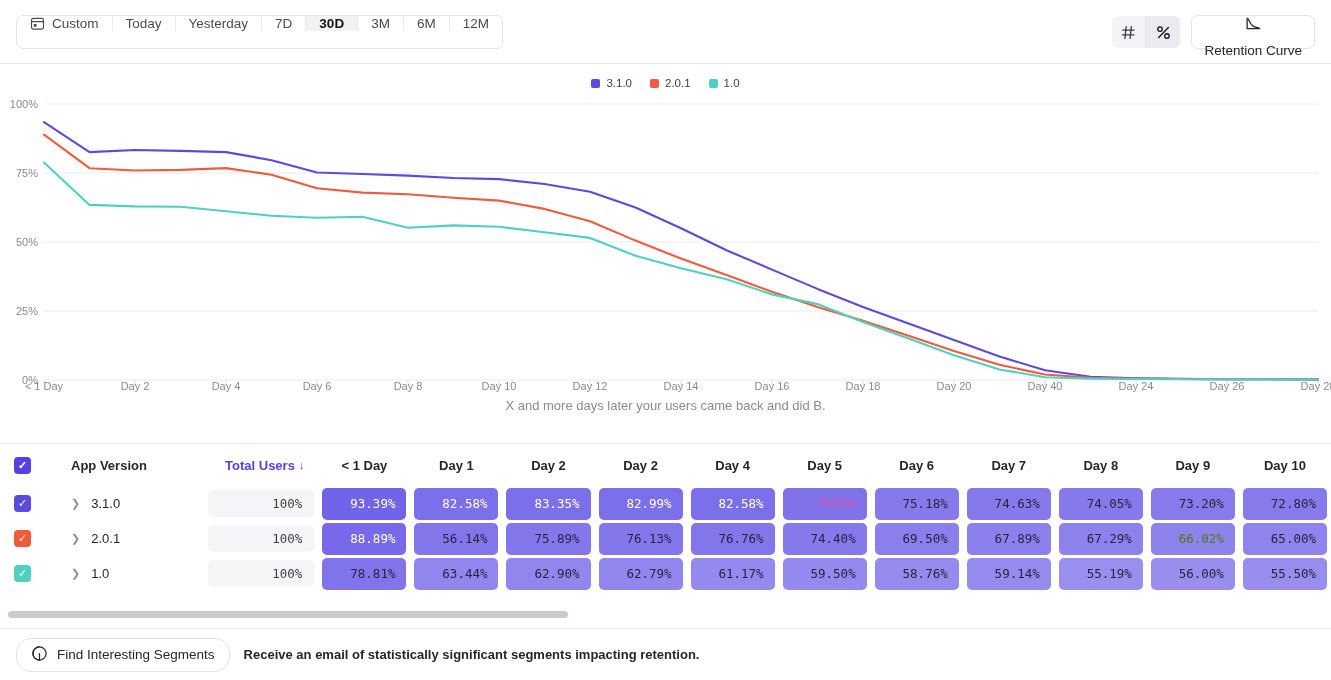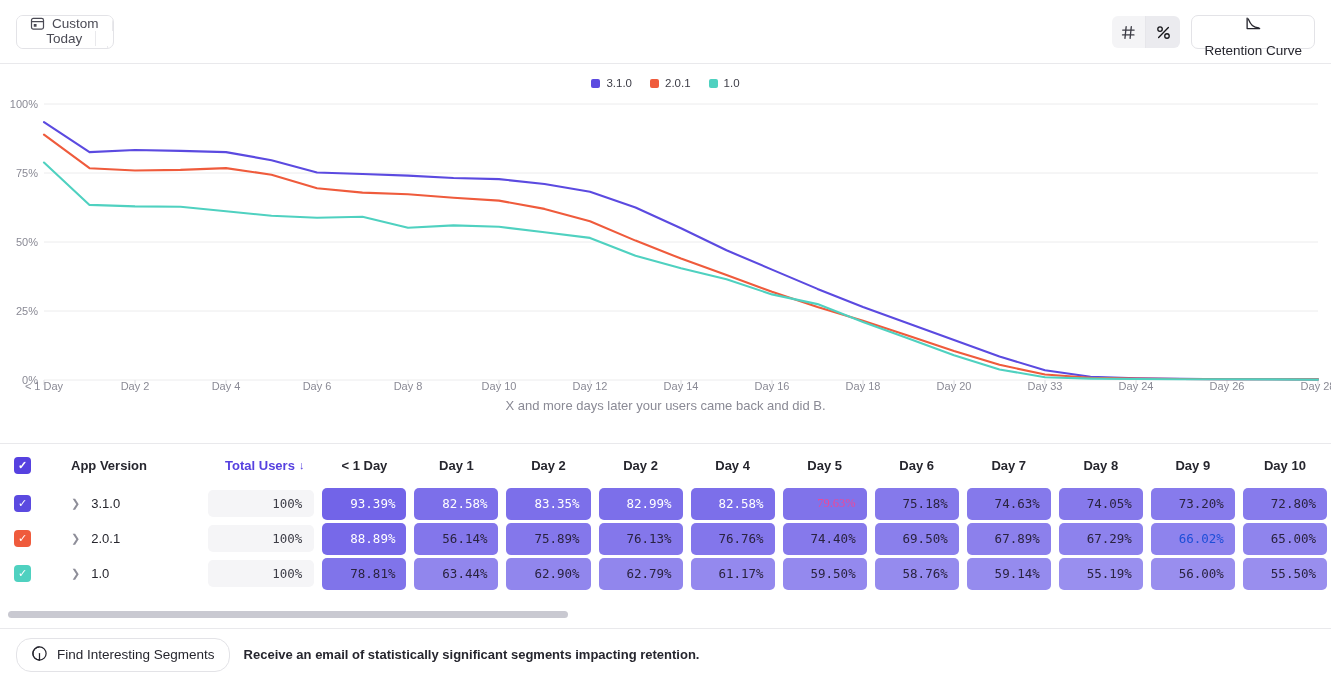--- a/index.html
+++ b/index.html
@@ -18,27 +18,26 @@
 
   
   .toolbar {
     height: 64px; min-height: 64px;
     display: flex; align-items: center; justify-content: space-between;
     padding: 0 16px;
     border-bottom: 1px solid #e9e9ec;
     background: #fff;
   }
   .seg-group {
-    display: flex; align-items: center;
+    display: flex; align-items: flex-start;
     border: 1px solid #e3e3e7;
     border-radius: 7px;
     overflow: hidden;
     height: 34px;
     background: #fff;
-    flex-direction: column;
   }
   .seg-btn {
     display: flex; align-items: center; gap: 7px;
     padding: 0 13px;
     font-size: 13.5px;
     color: #4b4b55;
     border-right: 1px solid #e9e9ec;
     cursor: pointer;
     background: #fff;
     white-space: nowrap;
@@ -310,21 +309,21 @@
           <div class="xlabel" style="left: 135px;">Day 2</div>
           <div class="xlabel" style="left: 226px;">Day 4</div>
           <div class="xlabel" style="left: 317px;">Day 6</div>
           <div class="xlabel" style="left: 408px;">Day 8</div>
           <div class="xlabel" style="left: 499px;">Day 10</div>
           <div class="xlabel" style="left: 590px;">Day 12</div>
           <div class="xlabel" style="left: 681px;">Day 14</div>
           <div class="xlabel" style="left: 772px;">Day 16</div>
           <div class="xlabel" style="left: 863px;">Day 18</div>
           <div class="xlabel" style="left: 954px;">Day 20</div>
-          <div class="xlabel" style="left: 1045px;">Day 33</div>
+          <div class="xlabel" style="left: 1045px;">Day 40</div>
           <div class="xlabel" style="left: 1136px;">Day 24</div>
           <div class="xlabel" style="left: 1227px;">Day 26</div>
           <div class="xlabel" style="left: 1318px;">Day 28</div>
         </div>
     </div>
     <div class="chart-caption">X and more days later your users came back and did B.</div>
   </div>
 
   <div class="table-section">
     <div class="tbl-scroll">
@@ -486,21 +485,21 @@
               <td>
                 <div class="pct-cell" style="background: rgba(107, 92, 231, 0.79); color: rgb(42, 35, 64);">69.50%</div>
               </td>
               <td>
                 <div class="pct-cell" style="background: rgba(107, 92, 231, 0.776); color: rgb(42, 35, 64);">67.89%</div>
               </td>
               <td>
                 <div class="pct-cell" style="background: rgba(107, 92, 231, 0.77); color: rgb(42, 35, 64);">67.29%</div>
               </td>
               <td>
-                <div class="pct-cell" style="background: rgba(107, 92, 231, 0.76); color: #1d4ed8;">66.02%</div>
+                <div class="pct-cell" style="background: rgba(107, 92, 231, 0.76); color: #4d7c0f;">66.02%</div>
               </td>
               <td>
                 <div class="pct-cell" style="background: rgba(107, 92, 231, 0.757); color: rgb(42, 35, 64);">65.00%</div>
               </td>
             </tr>
             <tr>
               <td>
                 <div class="cb" style="background:#4fd1c0">✓</div>
               </td>
               <td>

